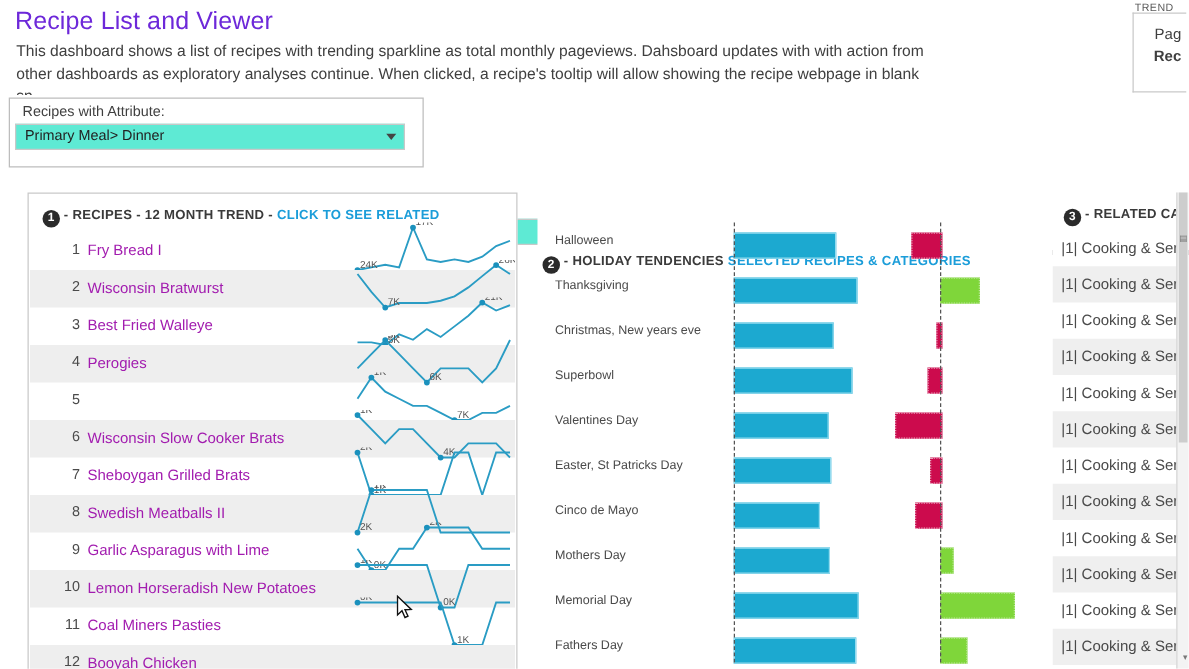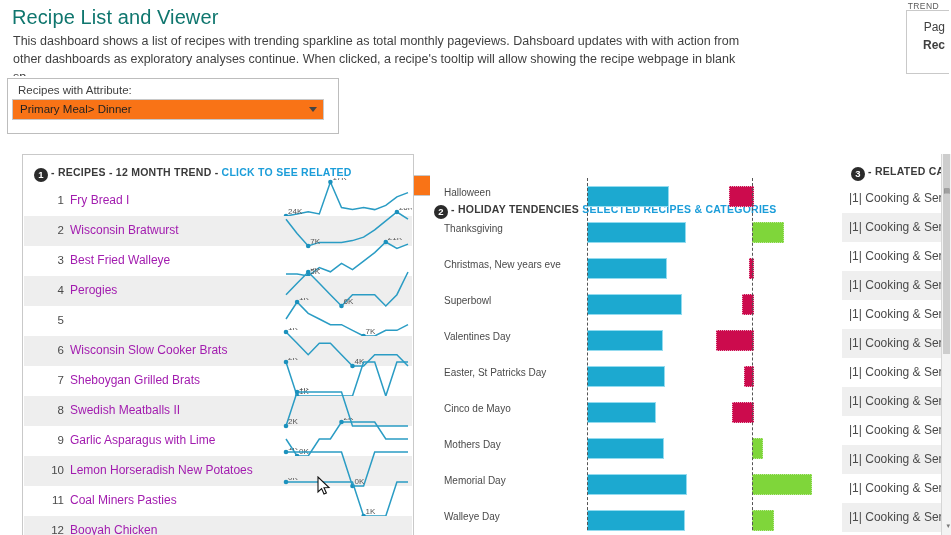--- a/index.html
+++ b/index.html
@@ -6,21 +6,21 @@
   body{
     width:951px;height:535px;overflow:hidden;
     background:#ffffff;
     font-family:"Liberation Sans", sans-serif;
     color:#3a3a3a;
     position:relative;
   }
   
   .page-title{
     position:absolute;left:12px;top:6px;
-    font-size:20px;font-weight:400;color:#0f766e;letter-spacing:0.1px;
+    font-size:20px;font-weight:400;color:#6d28d9;letter-spacing:0.1px;
   }
   .page-desc{
     position:absolute;left:13px;top:32px;width:740px;
     font-size:12.5px;line-height:18px;color:#3f3f3f;
   }
   .corner-univ{
     position:absolute;right:12px;top:1px;font-size:8.5px;color:#5a5a5a;letter-spacing:.4px;
   }
   .corner-box{
     position:absolute;right:2px;top:10px;width:42px;height:62px;
@@ -38,21 +38,21 @@
   }
   .filter-card{
     position:absolute;left:7px;top:2px;width:330px;height:54px;
     border:1px solid #bdbdbd;background:#fff;
   }
   .filter-label{
     font-size:11.5px;color:#3f3f3f;
   }
   .fl-attr{position:absolute;left:10px;top:5px;}
   .dd{
-    position:absolute;border:1px solid #c8c8c8;background:#f97316;height:19px;
+    position:absolute;border:1px solid #c8c8c8;background:#5eead4;height:19px;
     font-size:11.5px;color:#222;line-height:19px;
   }
   .dd .dd-text{position:absolute;left:7px;top:0;white-space:nowrap;}
   .dd .dd-arrow{
     position:absolute;right:6px;top:7px;width:0;height:0;
     border-left:4px solid transparent;border-right:4px solid transparent;
     border-top:5px solid #444;
   }
   #dd-attr{left:12px;top:23px;width:310px;}
   #dd-diff{left:345px;top:99px;width:220px;}
@@ -388,21 +388,21 @@
         <span class="hname">Mothers Day</span>
         <div class="bar bar-blue" style="left:157px;top:8px;width:75px;"></div>
         <div class="bar bar-green" style="left:322px;top:8px;width:9px;"></div>
       </div>
       <div class="hrow" style="top: 312px;">
         <span class="hname">Memorial Day</span>
         <div class="bar bar-blue" style="left:157px;top:8px;width:98px;"></div>
         <div class="bar bar-green" style="left:322px;top:8px;width:58px;"></div>
       </div>
       <div class="hrow" style="top: 348px;">
-        <span class="hname">Walleye Day</span>
+        <span class="hname">Fathers Day</span>
         <div class="bar bar-blue" style="left:157px;top:8px;width:96px;"></div>
         <div class="bar bar-green" style="left:322px;top:8px;width:20px;"></div>
       </div>
     </div>
 </div>
 <div class="axis-dash" id="axis1"></div>
 <div class="axis-dash" id="axis2"></div>
 
 <div class="panel" id="panel-categories">
   <div class="panel-head">

